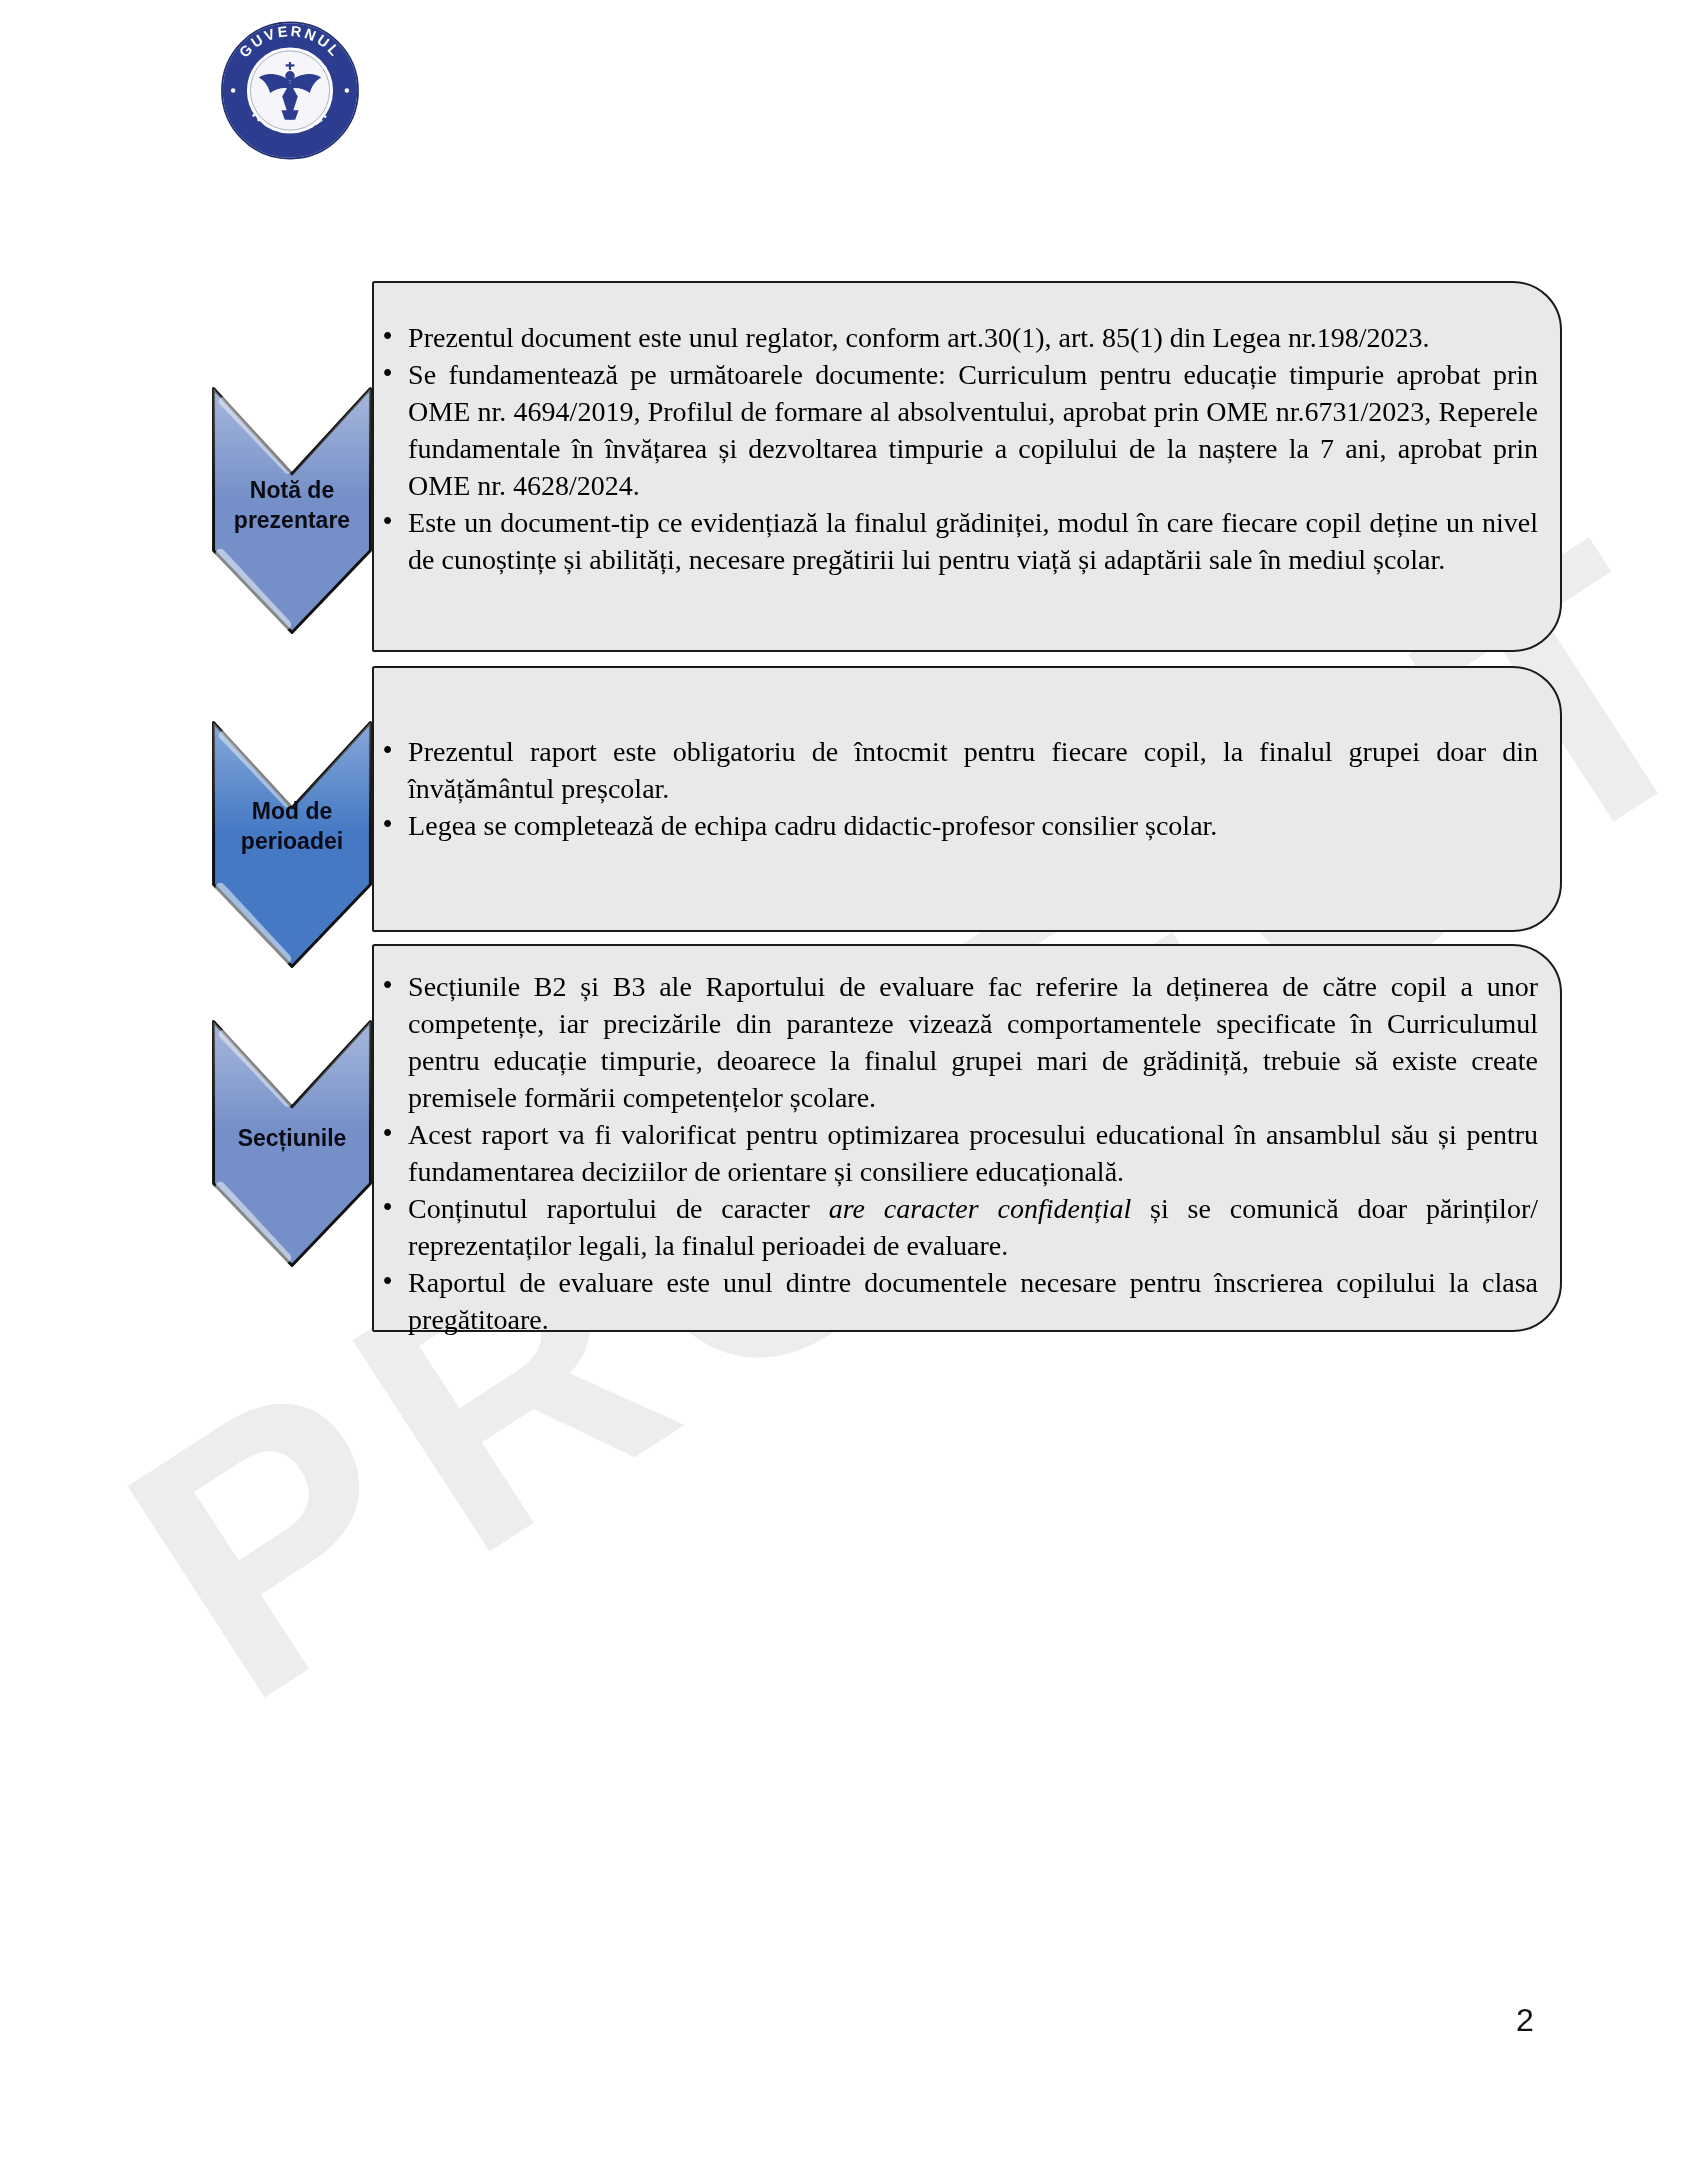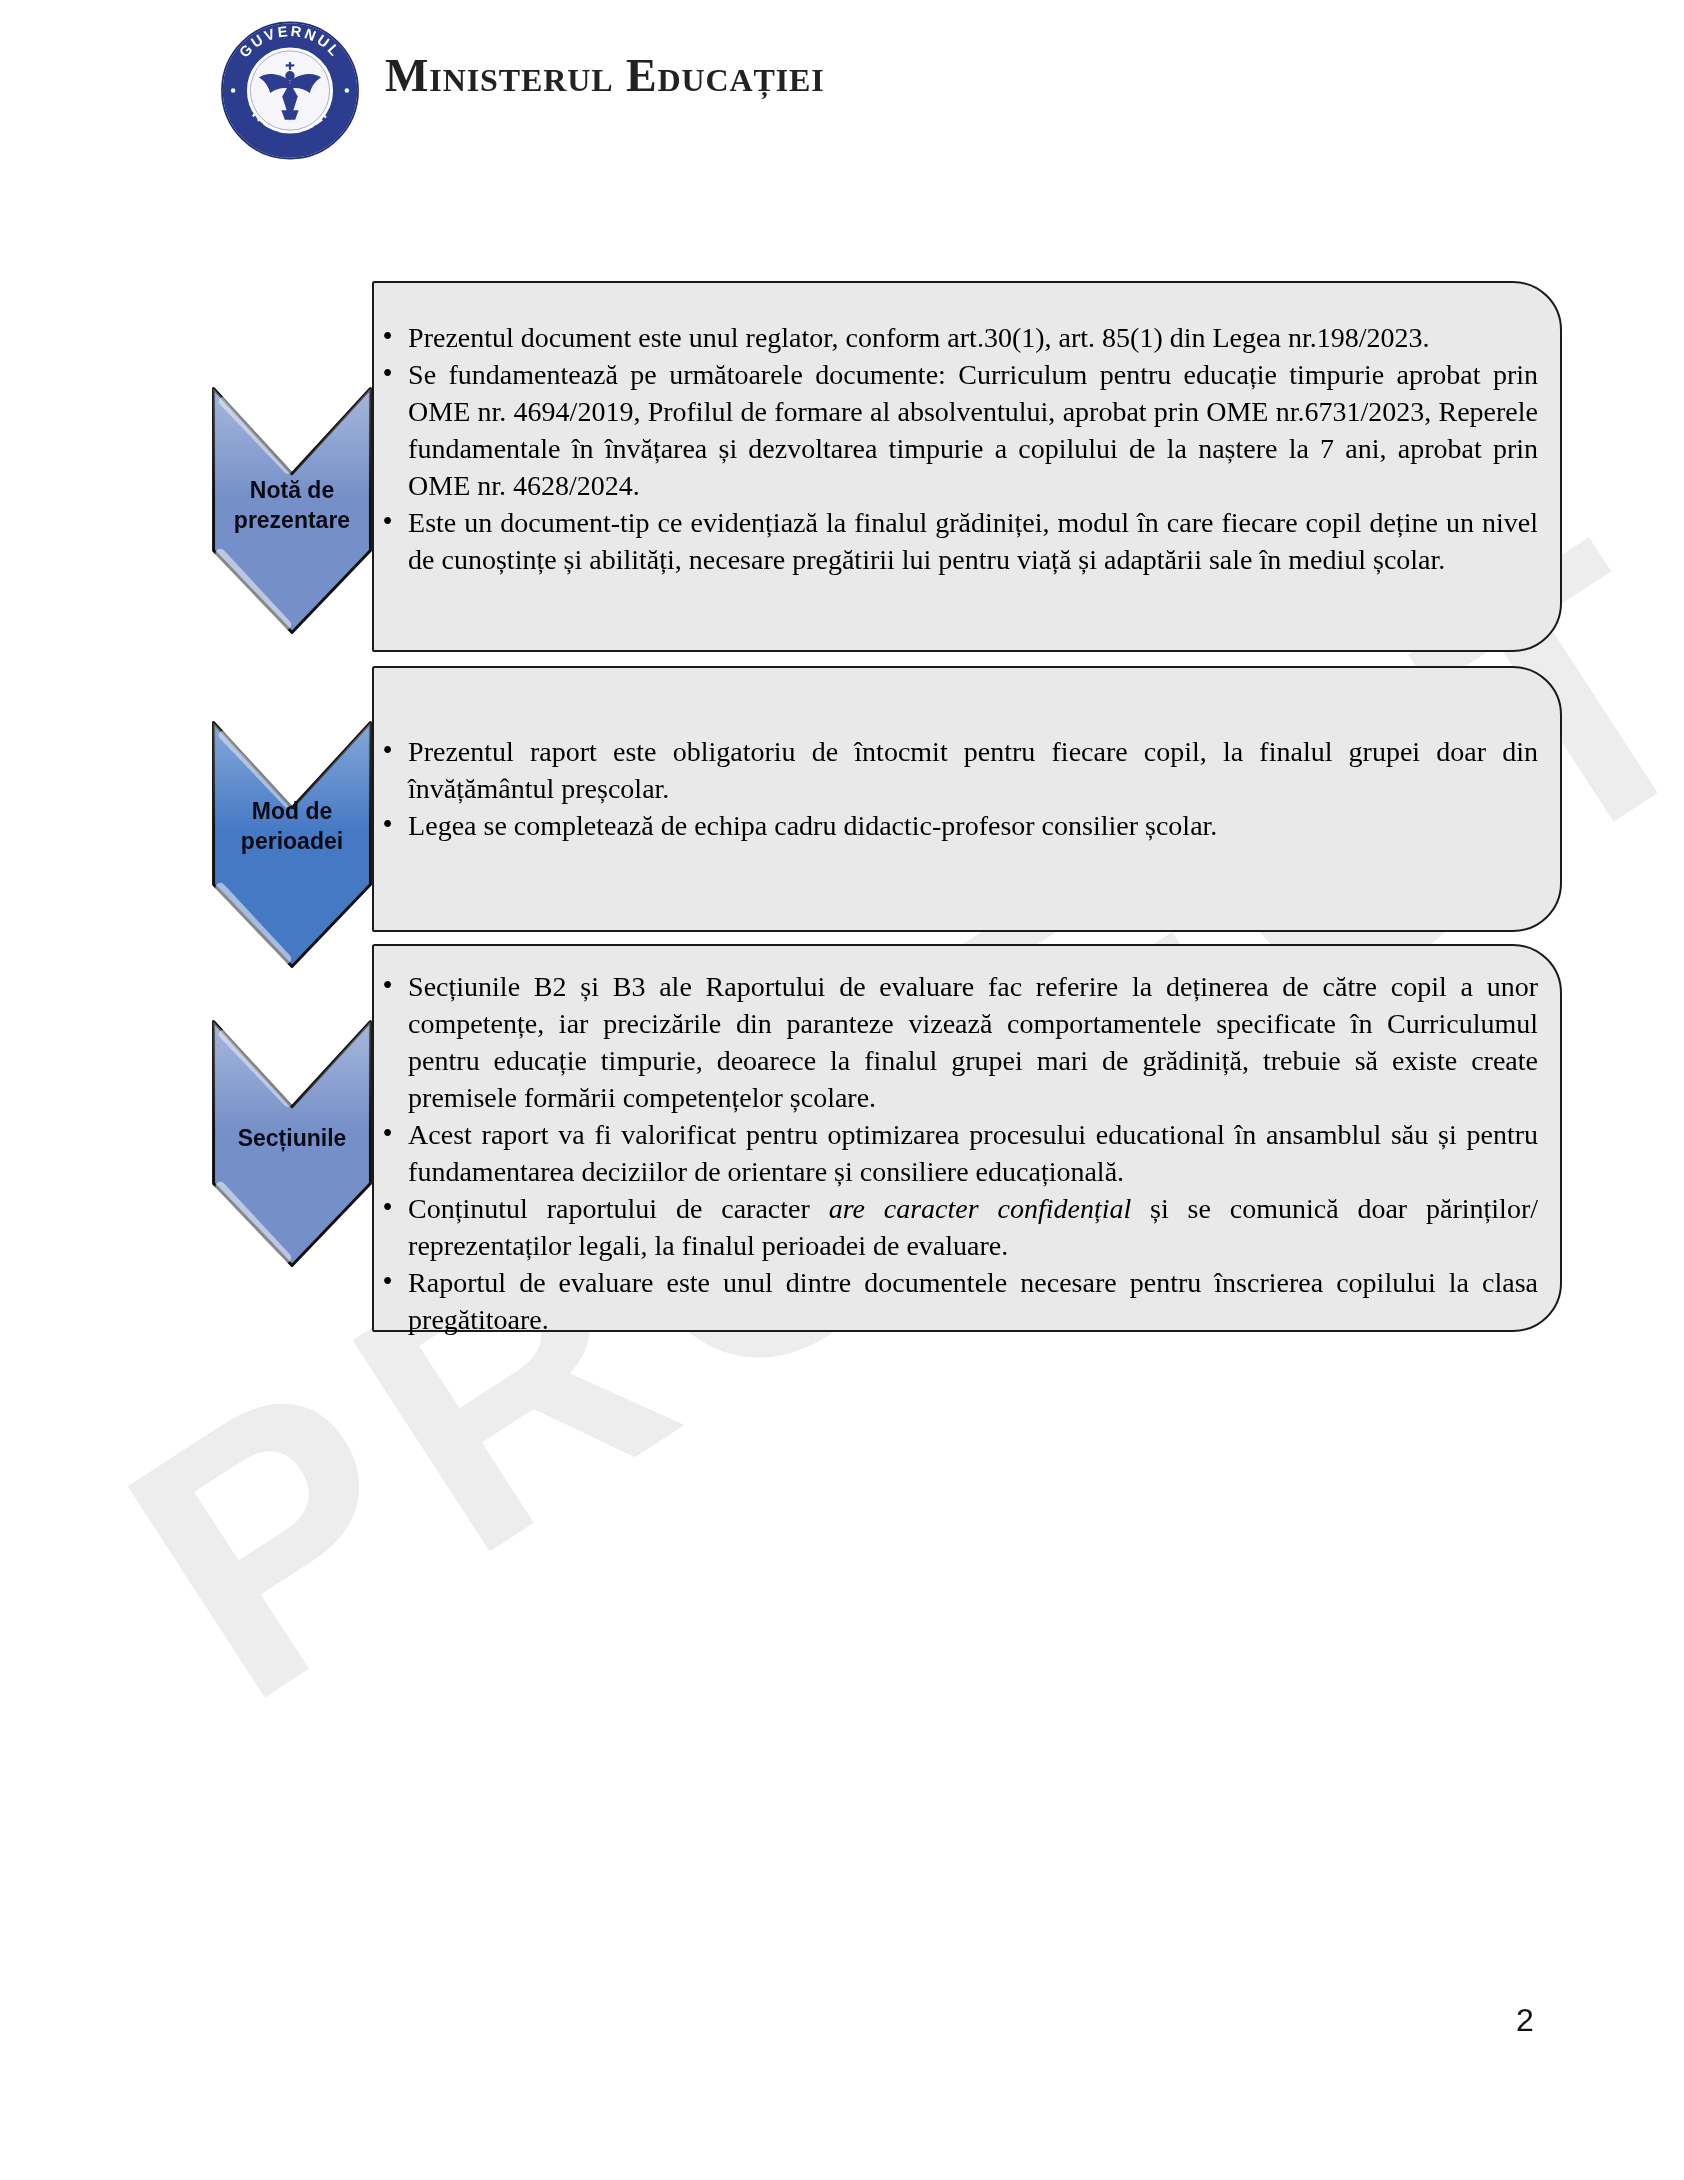--- a/index.html
+++ b/index.html
@@ -108,21 +108,20 @@
       <rect x="78.7" y="50" width="2.6" height="9"></rect>
       <rect x="75" y="52.6" width="10" height="2.6"></rect>
       <circle cx="80" cy="66" r="5.5"></circle>
       <path d="M80,72 C69,63 52,61 44,68 C51,72 55,79 57,86 C64,81 73,79 79,81 Z"></path>
       <path d="M80,72 C91,63 108,61 116,68 C109,72 105,79 103,86 C96,81 87,79 81,81 Z"></path>
       <path d="M80,74 L89,90 L80,118 L71,90 Z"></path>
       <path d="M70,106 L90,106 L86,117 L74,117 Z"></path>
     </g>
   </svg>
 
-  <div class="ministry">Ministerul Educației</div>
 
   <div class="row" style="--chev: #7590c8;">
     <svg class="chevron" style="top:386px" viewBox="0 0 190 292">
       <defs>
         <linearGradient id="shine0" x1="0" y1="0" x2="0" y2="1">
           <stop offset="0" stop-color="#ffffff" stop-opacity="0.35"></stop>
           <stop offset="0.45" stop-color="#ffffff" stop-opacity="0"></stop>
         </linearGradient>
       </defs>
       <polygon points="3,3 95,103 187,3 187,193 95,289 3,193" fill="var(--chev)" stroke="#101010" stroke-width="3.5" stroke-linejoin="round"></polygon>

